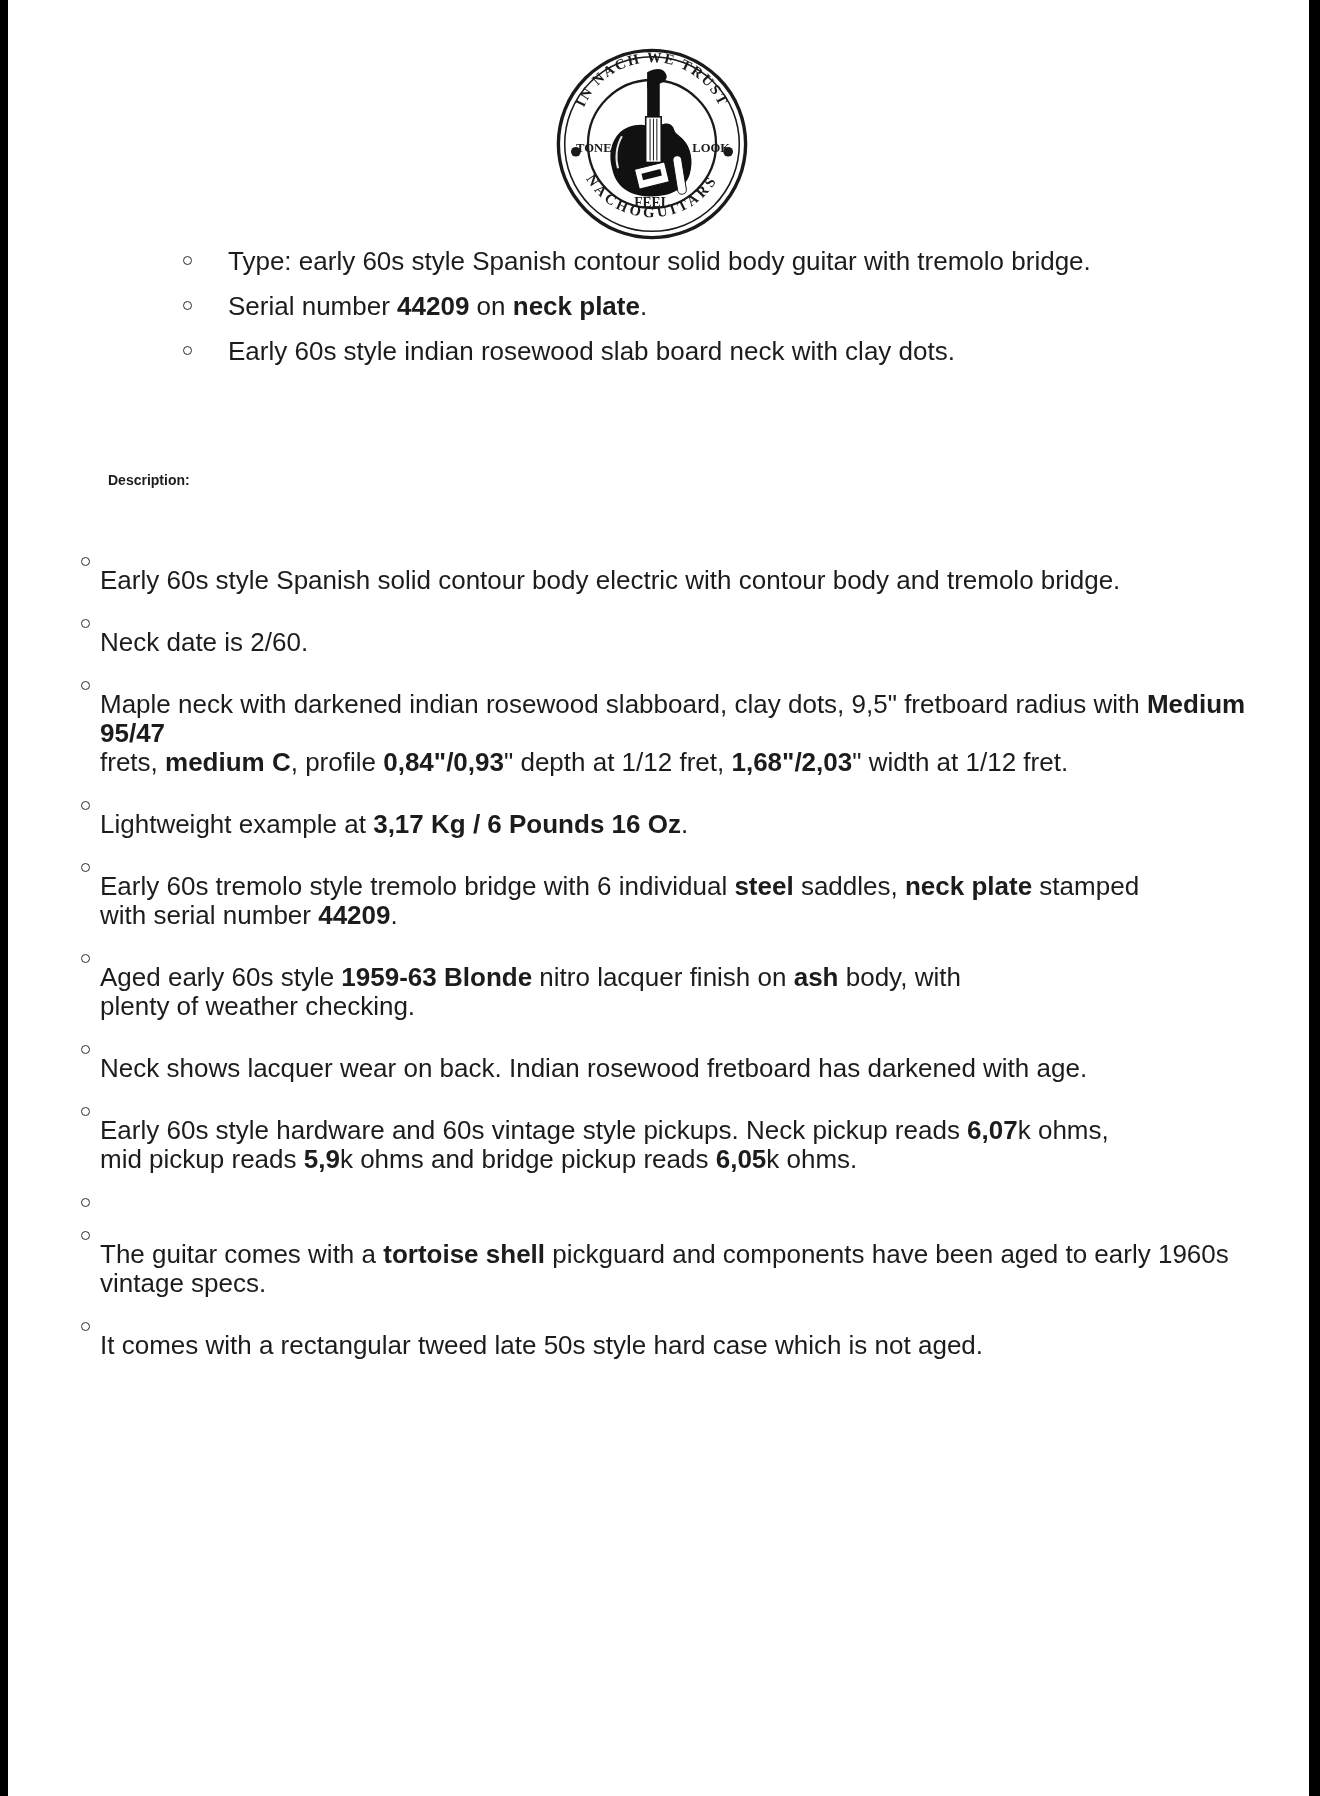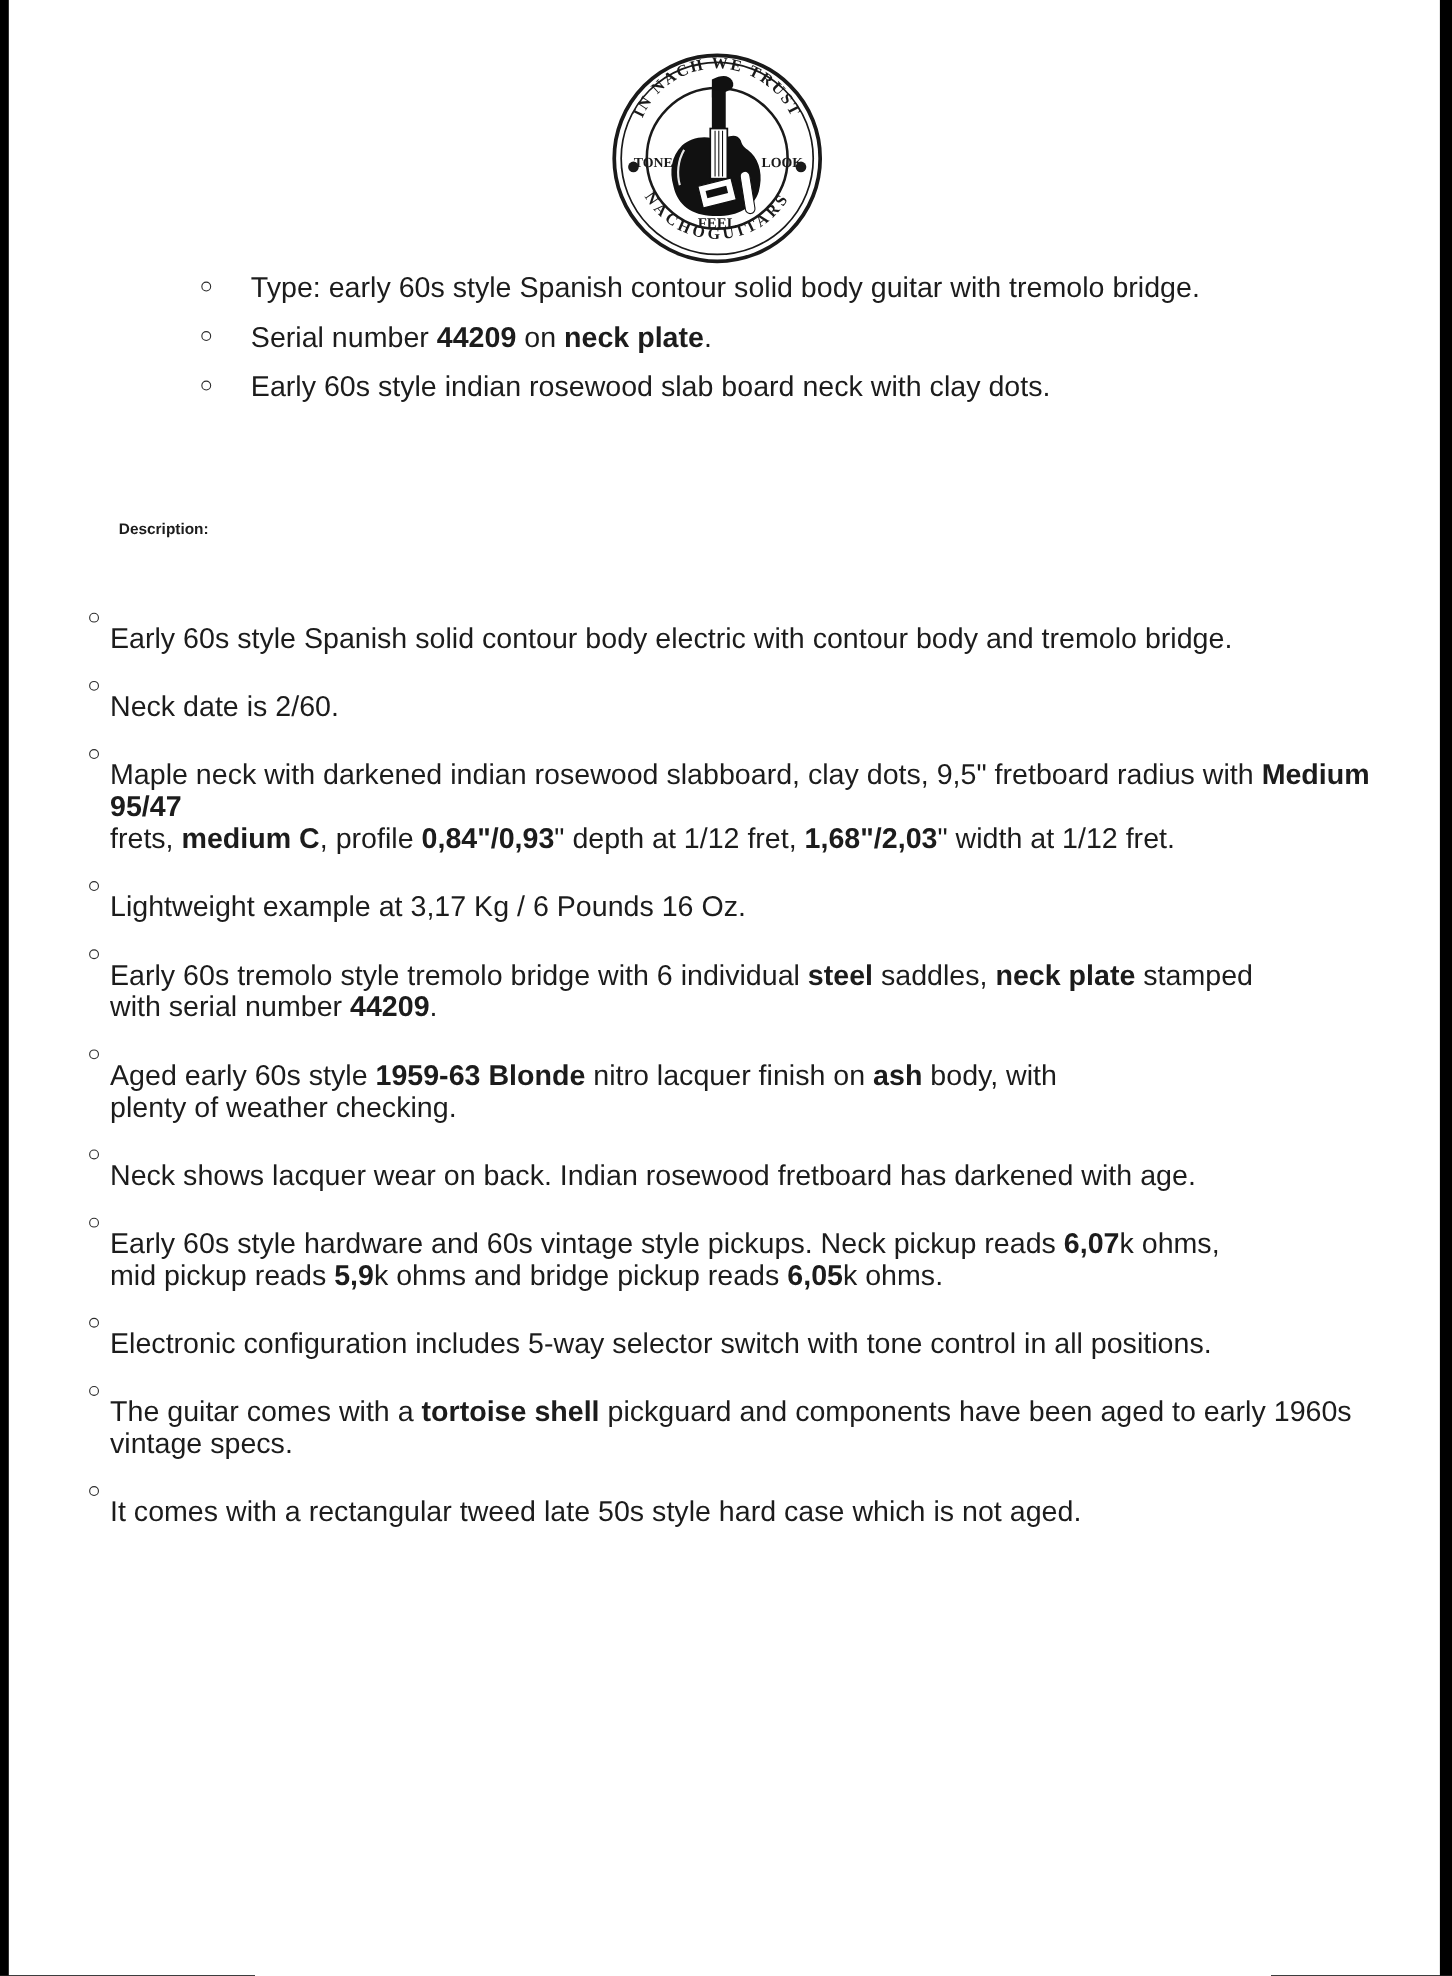--- a/index.html
+++ b/index.html
@@ -107,21 +107,21 @@
         <span class="bullet"></span>
         <span class="li-text"><span>Neck date is </span><span style="font-weight: 400; margin-top: 47px;">2/60</span><span>.</span></span>
       </div>
       <div class="li">
         <span class="bullet"></span>
         <span class="li-text"><span>Maple neck with darkened indian rosewood slabboard, clay dots, 9,5" fretboard radius with </span><span style="font-weight: 700;">Medium 95/47</span><span>
 frets, </span><span style="font-weight: 700;">medium C</span><span>, profile </span><span style="font-weight: 700;">0,84"/0,93</span><span>" depth at 1/12 fret, </span><span style="font-weight: 700;">1,68"/2,03</span><span>" width at 1/12 fret.</span></span>
       </div>
       <div class="li">
         <span class="bullet"></span>
-        <span class="li-text"><span>Lightweight example at </span><span style="font-weight: 400;">3,17 Kg / 6 Pounds 16 Oz</span><span>.</span></span>
+        <span class="li-text"><span>Lightweight example at </span><span style="font-weight: 700;">3,17 Kg / 6 Pounds 16 Oz</span><span>.</span></span>
       </div>
       <div class="li">
         <span class="bullet"></span>
         <span class="li-text"><span>Early 60s tremolo style tremolo bridge with 6 individual </span><span style="font-weight: 700;">steel</span><span> saddles, </span><span style="font-weight: 700;">neck plate</span><span> stamped
 with serial number </span><span style="font-weight: 700;">44209</span><span>.</span></span>
       </div>
       <div class="li">
         <span class="bullet"></span>
         <span class="li-text"><span>Aged early 60s style </span><span style="font-weight: 700;">1959-63 Blonde</span><span> nitro lacquer finish on </span><span style="font-weight: 700;">ash</span><span> body, with
 plenty of weather checking.</span></span>
@@ -130,21 +130,20 @@
         <span class="bullet"></span>
         <span class="li-text"><span>Neck shows lacquer wear on back. Indian rosewood fretboard has darkened with age.</span></span>
       </div>
       <div class="li">
         <span class="bullet"></span>
         <span class="li-text"><span>Early 60s style hardware and 60s vintage style pickups. Neck pickup reads </span><span style="font-weight: 700;">6,07</span><span>k ohms,
 mid pickup reads </span><span style="font-weight: 700;">5,9</span><span>k ohms and bridge pickup reads </span><span style="font-weight: 700;">6,05</span><span>k ohms.</span></span>
       </div>
       <div class="li">
         <span class="bullet"></span>
-        <span class="li-text"><span>Electronic configuration includes 5-way selector switch with tone control in all positions.</span></span>
       </div>
       <div class="li">
         <span class="bullet"></span>
         <span class="li-text"><span>The guitar comes with a </span><span style="font-weight: 700;">tortoise shell</span><span> pickguard and components have been aged to early 1960s vintage specs.</span></span>
       </div>
       <div class="li">
         <span class="bullet"></span>
         <span class="li-text"><span>It comes with a rectangular tweed late 50s style hard case which is not aged.</span></span>
       </div>
     </div>

